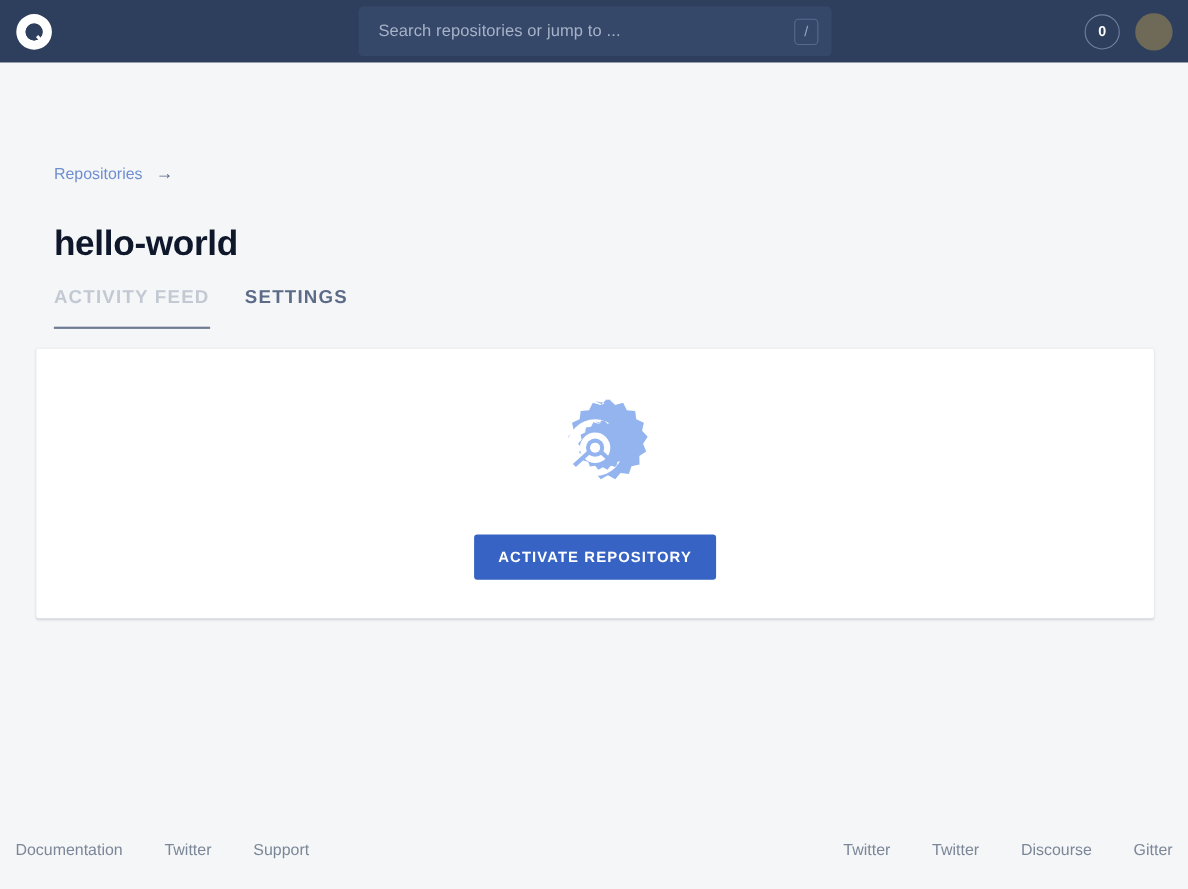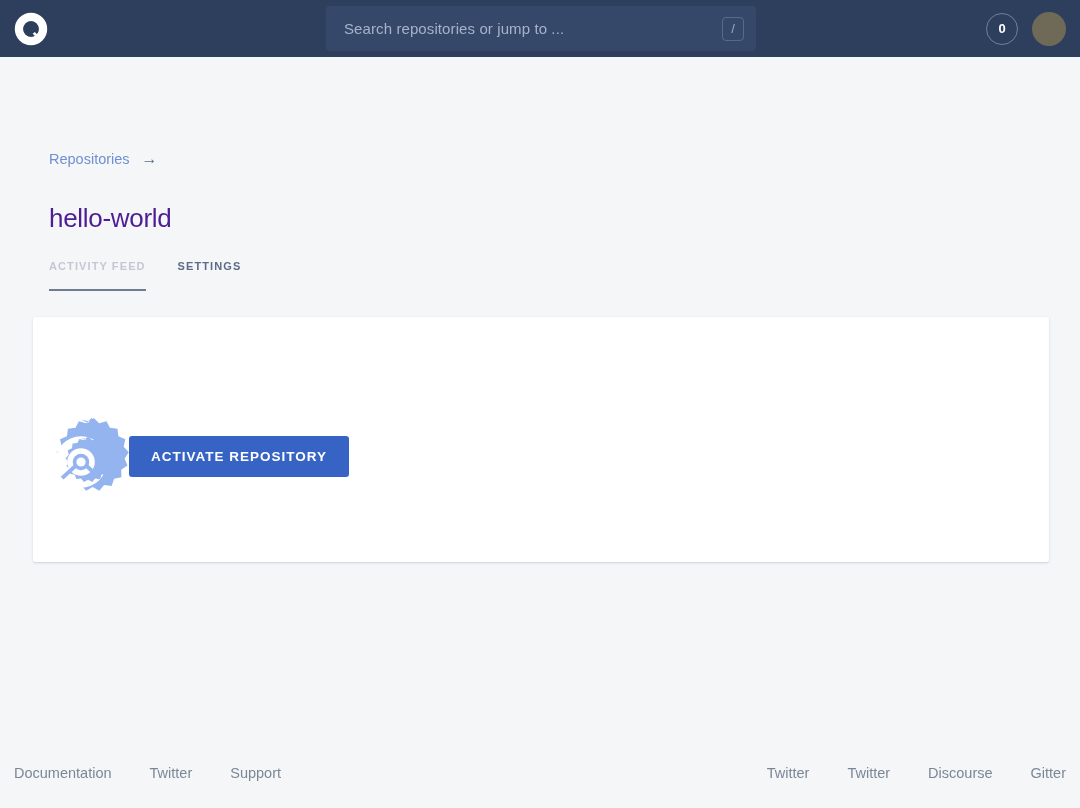--- a/index.html
+++ b/index.html
@@ -146,36 +146,36 @@
   .breadcrumb-current {
     color: #2e3f5e;
     font-weight: bold;
     font-size: 14.5px;
   }
 
   .page-title {
     position: absolute;
     left: 49px;
     top: 146px;
-    font-size: 26px;
-    font-weight: 400;
-    color: #4c1d95;
+    font-size: 32px;
+    font-weight: 700;
+    color: #0f172a;
     letter-spacing: -.3px;
   }
 
   .tabs {
     position: absolute;
     left: 49px;
     top: 203px;
     display: flex;
     align-items: flex-start;
     gap: 32px;
   }
   .tab {
-    font-size: 11px;
+    font-size: 17px;
     letter-spacing: 1.1px;
     font-weight: bold;
     padding-bottom: 19px;
     cursor: pointer;
     position: relative;
     text-transform: uppercase;
   }
   .tab.active { color: #c3c9d3; }
   .tab.active::after {
     content: "";
@@ -189,21 +189,21 @@
   .card {
     position: absolute;
     left: 33px;
     top: 260px;
     width: 1016px;
     height: 245px;
     background: #ffffff;
     border-radius: 2px;
     box-shadow: 0 1px 3px rgba(40,55,85,.12), 0 1px 1px rgba(40,55,85,.07);
     display: flex;
-    flex-direction: row;
+    flex-direction: column;
     align-items: center;
   }
 
   .gear-icon {
     margin-top: 44px;
     width: 96px;
     height: 92px;
     display: block;
   }
 

